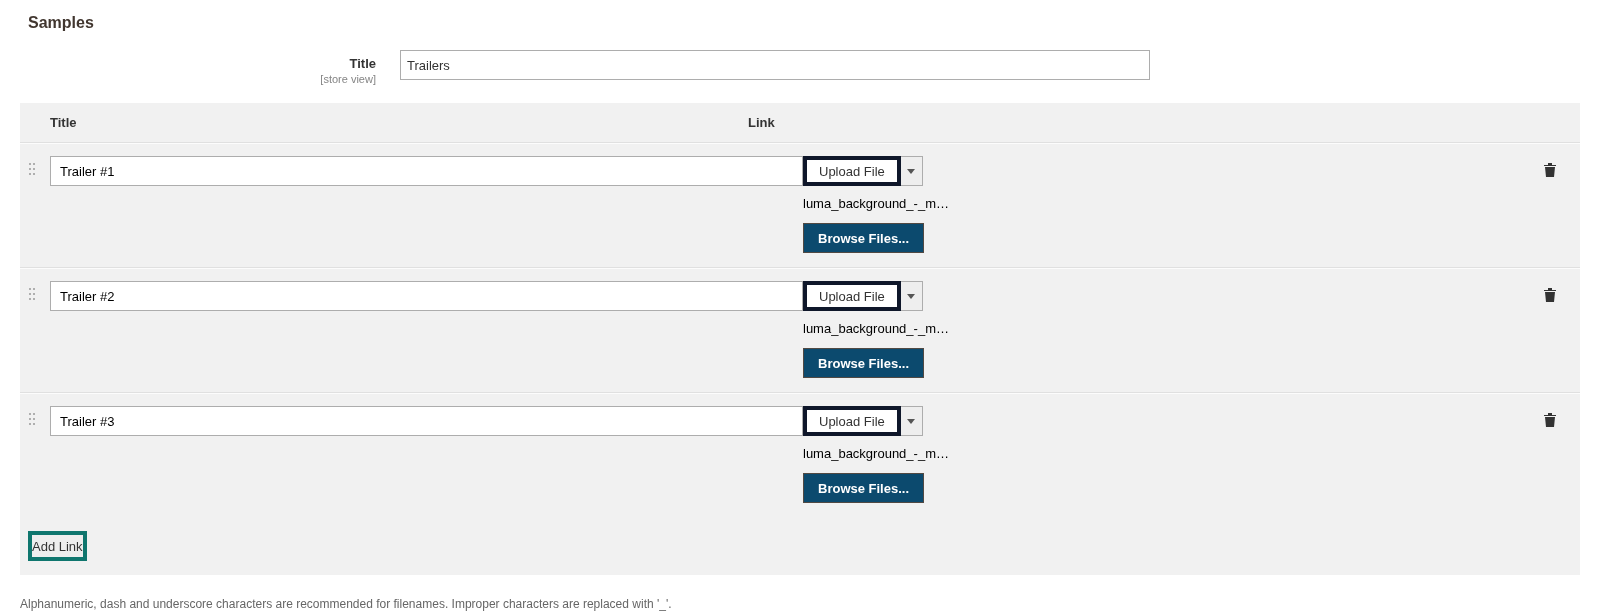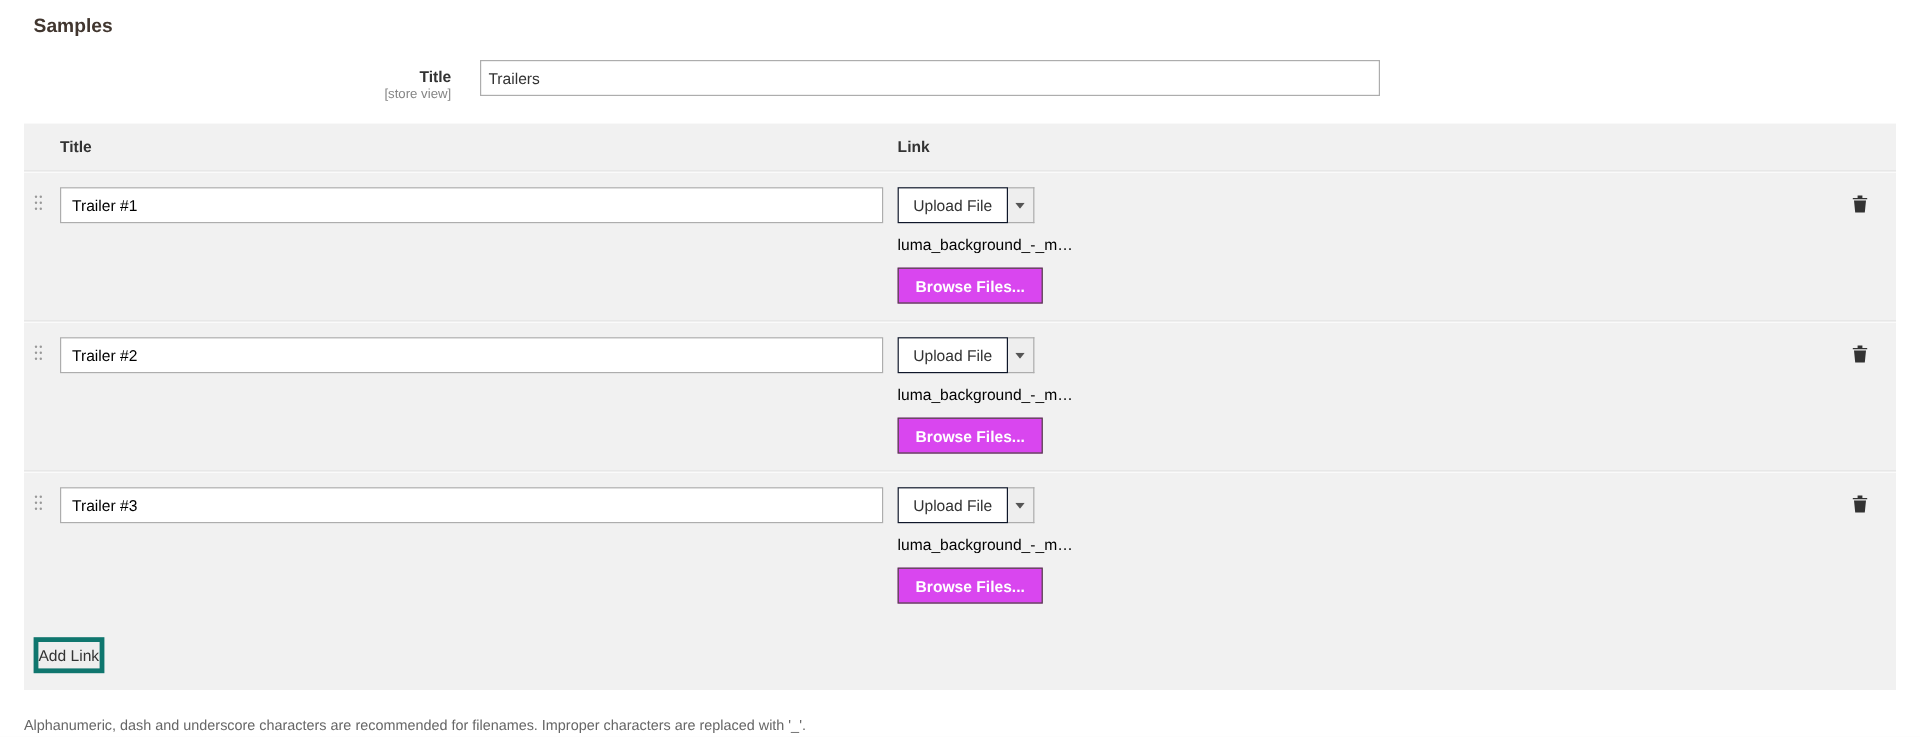--- a/index.html
+++ b/index.html
@@ -69,30 +69,30 @@
     padding: 12px 0 14px 0;
     border-bottom: 1px solid #e0e0e0;
     border-top: 1px solid #fcfcfc;
   }
   .handle { padding: 6px 8px 0 8px; }
   .handle-icon {
     width: 8px; height: 14px;
     display: inline-block;
   }
   .row-title-input {
-    width: 686px;
+    width: 753px;
     height: 30px;
     border: 1px solid #adadad;
     padding: 0 9px;
     font-size: 13px;
     background: #fff;
   }
   .upload-wrap { display: inline-flex; }
   .upload-btn {
-    border: 1px solid #0f172a;
+    border: 4px solid #0f172a;
     background: #fff;
     height: 30px;
     padding: 0 12px;
     font-size: 13px;
     color: #333;
     cursor: pointer;
   }
   .upload-toggle {
     border: 1px solid #adadad;
     border-left: none;
@@ -110,21 +110,21 @@
     color: #000000;
     font-size: 13px;
     max-width: 150px;
     overflow: hidden;
     white-space: nowrap;
     text-overflow: ellipsis;
     cursor: pointer;
   }
   .browse-btn {
     margin-top: 12px;
-    background: #d946ef;
+    background: #0c4a6e;
     color: #fff;
     border: 1px solid #514943;
     height: 30px;
     padding: 0 14px;
     font-size: 13px;
     font-weight: 600;
     cursor: pointer;
   }
   .trash { padding-top: 6px; cursor: pointer; }
   .trash svg { fill: #333; }

